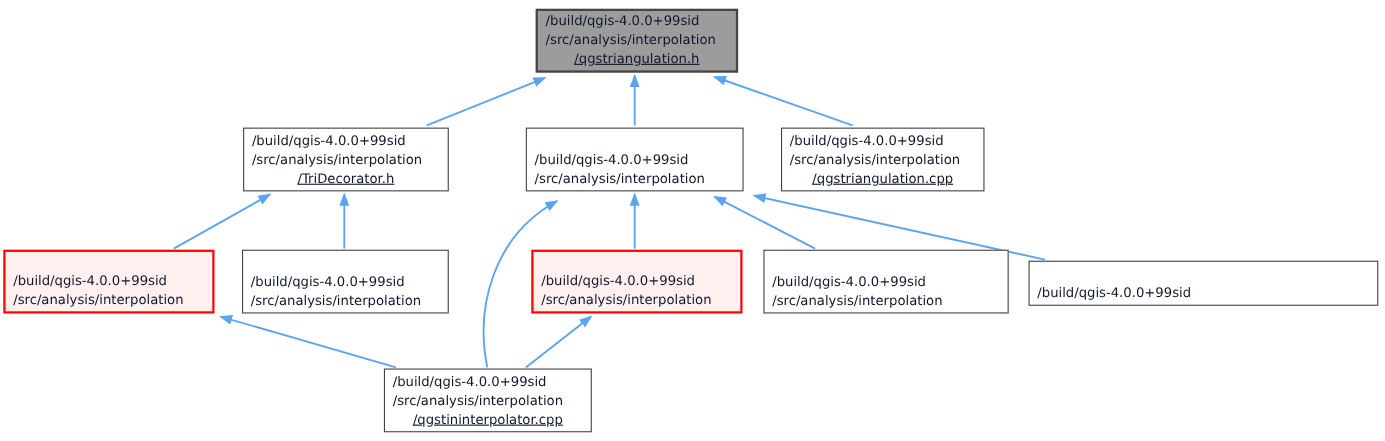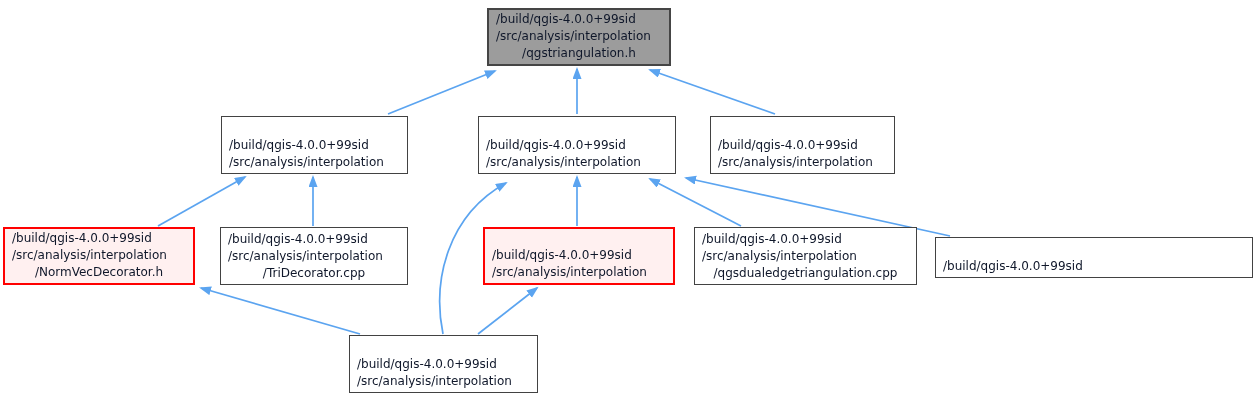--- a/index.html
+++ b/index.html
@@ -20,21 +20,21 @@
     font-size:12px;
     line-height:17px;
     display:flex;
     flex-direction:column;
     justify-content:flex-end;
     padding:2px 7px;
     white-space:nowrap;
     cursor:pointer;
   }
   .node .line{text-align:left;}
-  .node .line.last{text-align:center;}
+  .node .line.last{text-align:center;text-decoration:underline;}
   .node.root{
     background:#9c9c9c;
     border:2px solid #454545;
   }
   .node.highlight{
     background:#fff0f0;
     border:2px solid #ff0000;
   }
 </style>
 </head>
@@ -62,48 +62,48 @@
       </g>
   </svg>
 <div class="node root" style="left: 487px; top: 8px; width: 184px; height: 58px;">
       <div class="line">/build/qgis-4.0.0+99sid</div>
       <div class="line">/src/analysis/interpolation</div>
       <div class="line last">/qgstriangulation.h</div>
     </div>
     <div class="node" style="left: 221px; top: 116px; width: 187px; height: 58px;">
       <div class="line">/build/qgis-4.0.0+99sid</div>
       <div class="line">/src/analysis/interpolation</div>
+      <div class="line last">/TriDecorator.h</div>
     </div>
     <div class="node" style="left: 478px; top: 116px; width: 198px; height: 58px;">
       <div class="line">/build/qgis-4.0.0+99sid</div>
       <div class="line">/src/analysis/interpolation</div>
     </div>
     <div class="node" style="left: 710px; top: 116px; width: 185px; height: 58px;">
       <div class="line">/build/qgis-4.0.0+99sid</div>
       <div class="line">/src/analysis/interpolation</div>
+      <div class="line last">/qgstriangulation.cpp</div>
     </div>
     <div class="node highlight" style="left: 3px; top: 227px; width: 192px; height: 58px;">
       <div class="line">/build/qgis-4.0.0+99sid</div>
       <div class="line">/src/analysis/interpolation</div>
-      <div class="line last">/NormVecDecorator.h</div>
     </div>
     <div class="node" style="left: 220px; top: 227px; width: 188px; height: 58px;">
       <div class="line">/build/qgis-4.0.0+99sid</div>
       <div class="line">/src/analysis/interpolation</div>
-      <div class="line last">/TriDecorator.cpp</div>
     </div>
     <div class="node highlight" style="left: 483px; top: 227px; width: 192px; height: 58px;">
       <div class="line">/build/qgis-4.0.0+99sid</div>
       <div class="line">/src/analysis/interpolation</div>
     </div>
     <div class="node" style="left: 694px; top: 227px; width: 223px; height: 58px;">
       <div class="line">/build/qgis-4.0.0+99sid</div>
       <div class="line">/src/analysis/interpolation</div>
-      <div class="line last">/qgsdualedgetriangulation.cpp</div>
     </div>
     <div class="node" style="left: 935px; top: 237px; width: 318px; height: 41px;">
       <div class="line">/build/qgis-4.0.0+99sid</div>
     </div>
     <div class="node" style="left: 349px; top: 335px; width: 189px; height: 58px;">
       <div class="line">/build/qgis-4.0.0+99sid</div>
       <div class="line">/src/analysis/interpolation</div>
+      <div class="line last">/qgstininterpolator.cpp</div>
     </div>
   </div>
 
 </body></html>

